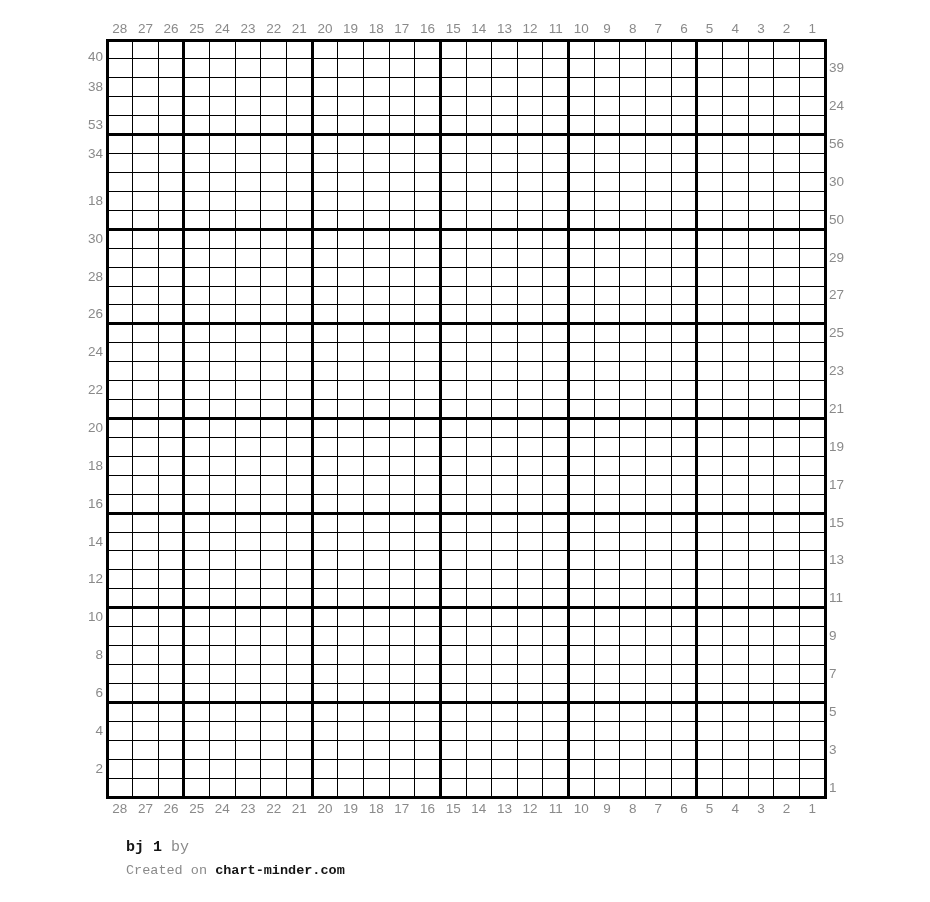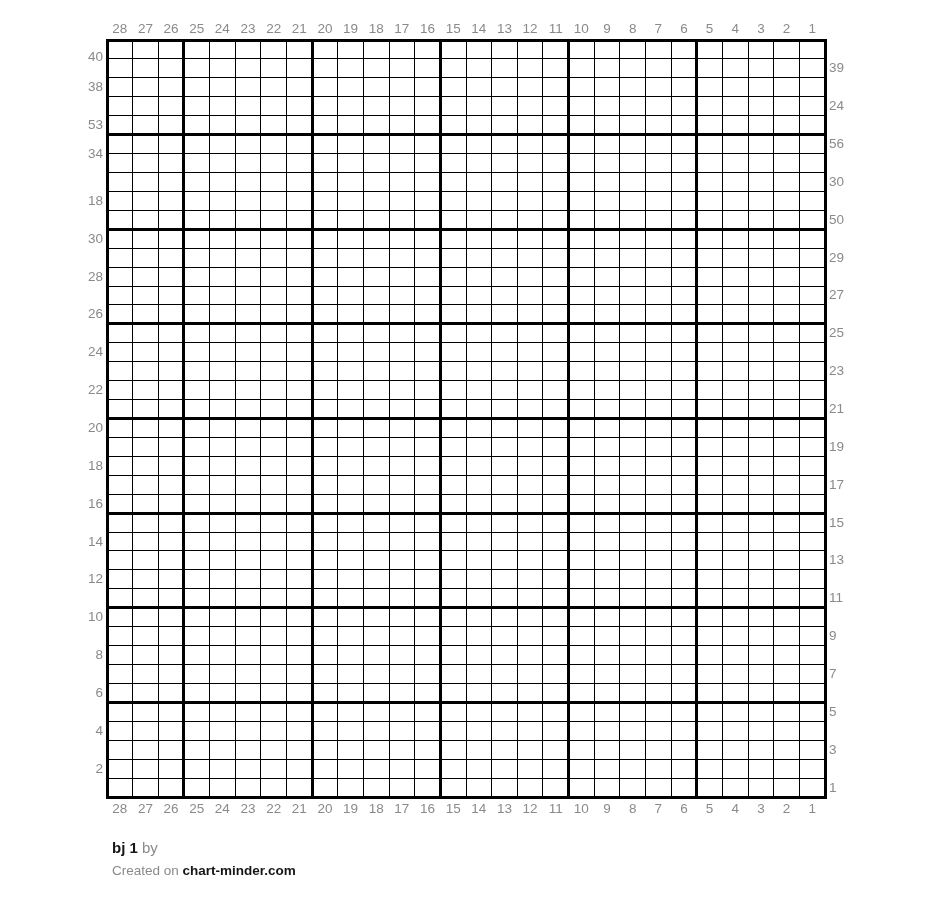--- a/index.html
+++ b/index.html
@@ -14,21 +14,21 @@
   .vline.thick{width:3px;}
   .hline{position:absolute;left:-1.5px;width:721px;height:1px;background:#000;}
   .hline.thick{height:3px;}
   .glabel{
     position:absolute;font-size:13.5px;line-height:16px;color:#8a8a8a;
     white-space:nowrap;
   }
   .glabel.top, .glabel.bottom{text-align:center;}
   .glabel.left{text-align:right;}
   .glabel.right{text-align:left;}
-  .caption{position:absolute;left:112px;top:839px;}
+  .caption{position:absolute;left:126px;top:839px;font-family:Liberation Mono, monospace;}
   .caption-line1{font-size:15px;line-height:18px;color:#8a8a8a;}
   .caption-line1 .title{font-weight:bold;color:#161616;}
   .caption-line2{margin-top:5px;font-size:13.5px;line-height:17px;color:#8a8a8a;}
   .caption-line2 .site{font-weight:bold;color:#161616;}
 </style>
 </head>
 <body>
 
 <div class="chart-grid">
     <div class="vline thick" style="left: -1.5px;"></div>

